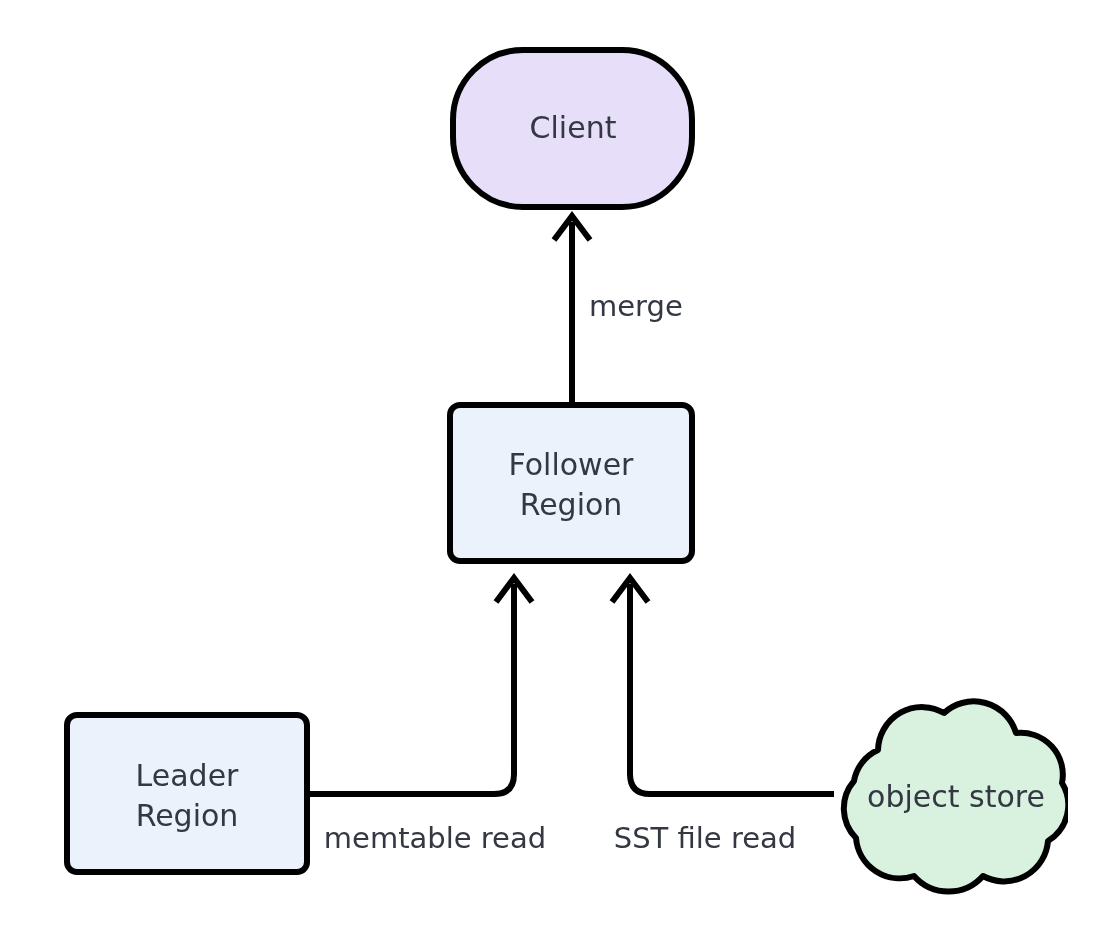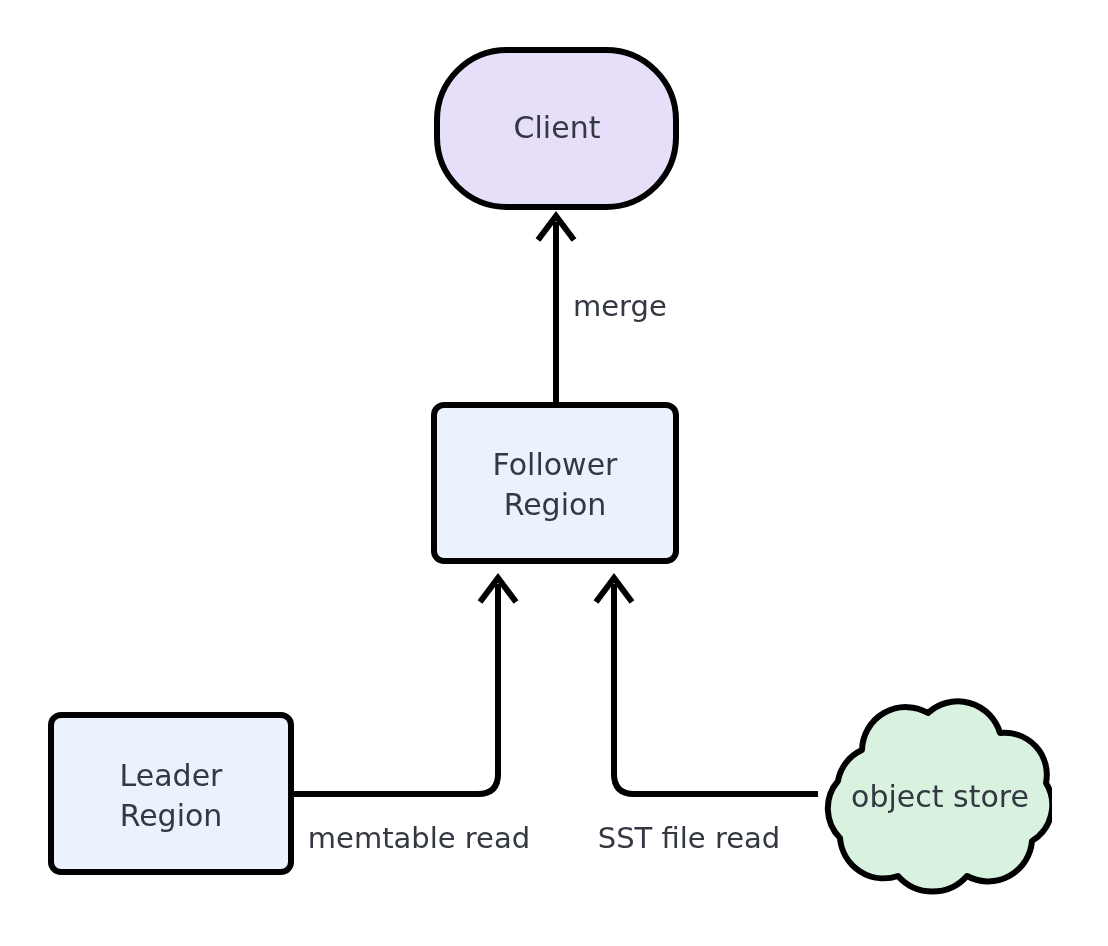--- a/index.html
+++ b/index.html
@@ -10,20 +10,21 @@
   }
   body {
     font-family: "DejaVu Sans", "Liberation Sans", sans-serif;
   }
   #diagram-root {
     position: relative;
     width: 1052px;
     height: 946px;
     background: #ffffff;
     overflow: hidden;
+    margin-left: 16px;
   }
   #diagram-svg {
     position: absolute;
     top: 0;
     left: 0;
     width: 1108px;
     height: 946px;
   }
   .node-shape {
     stroke: #000000;

